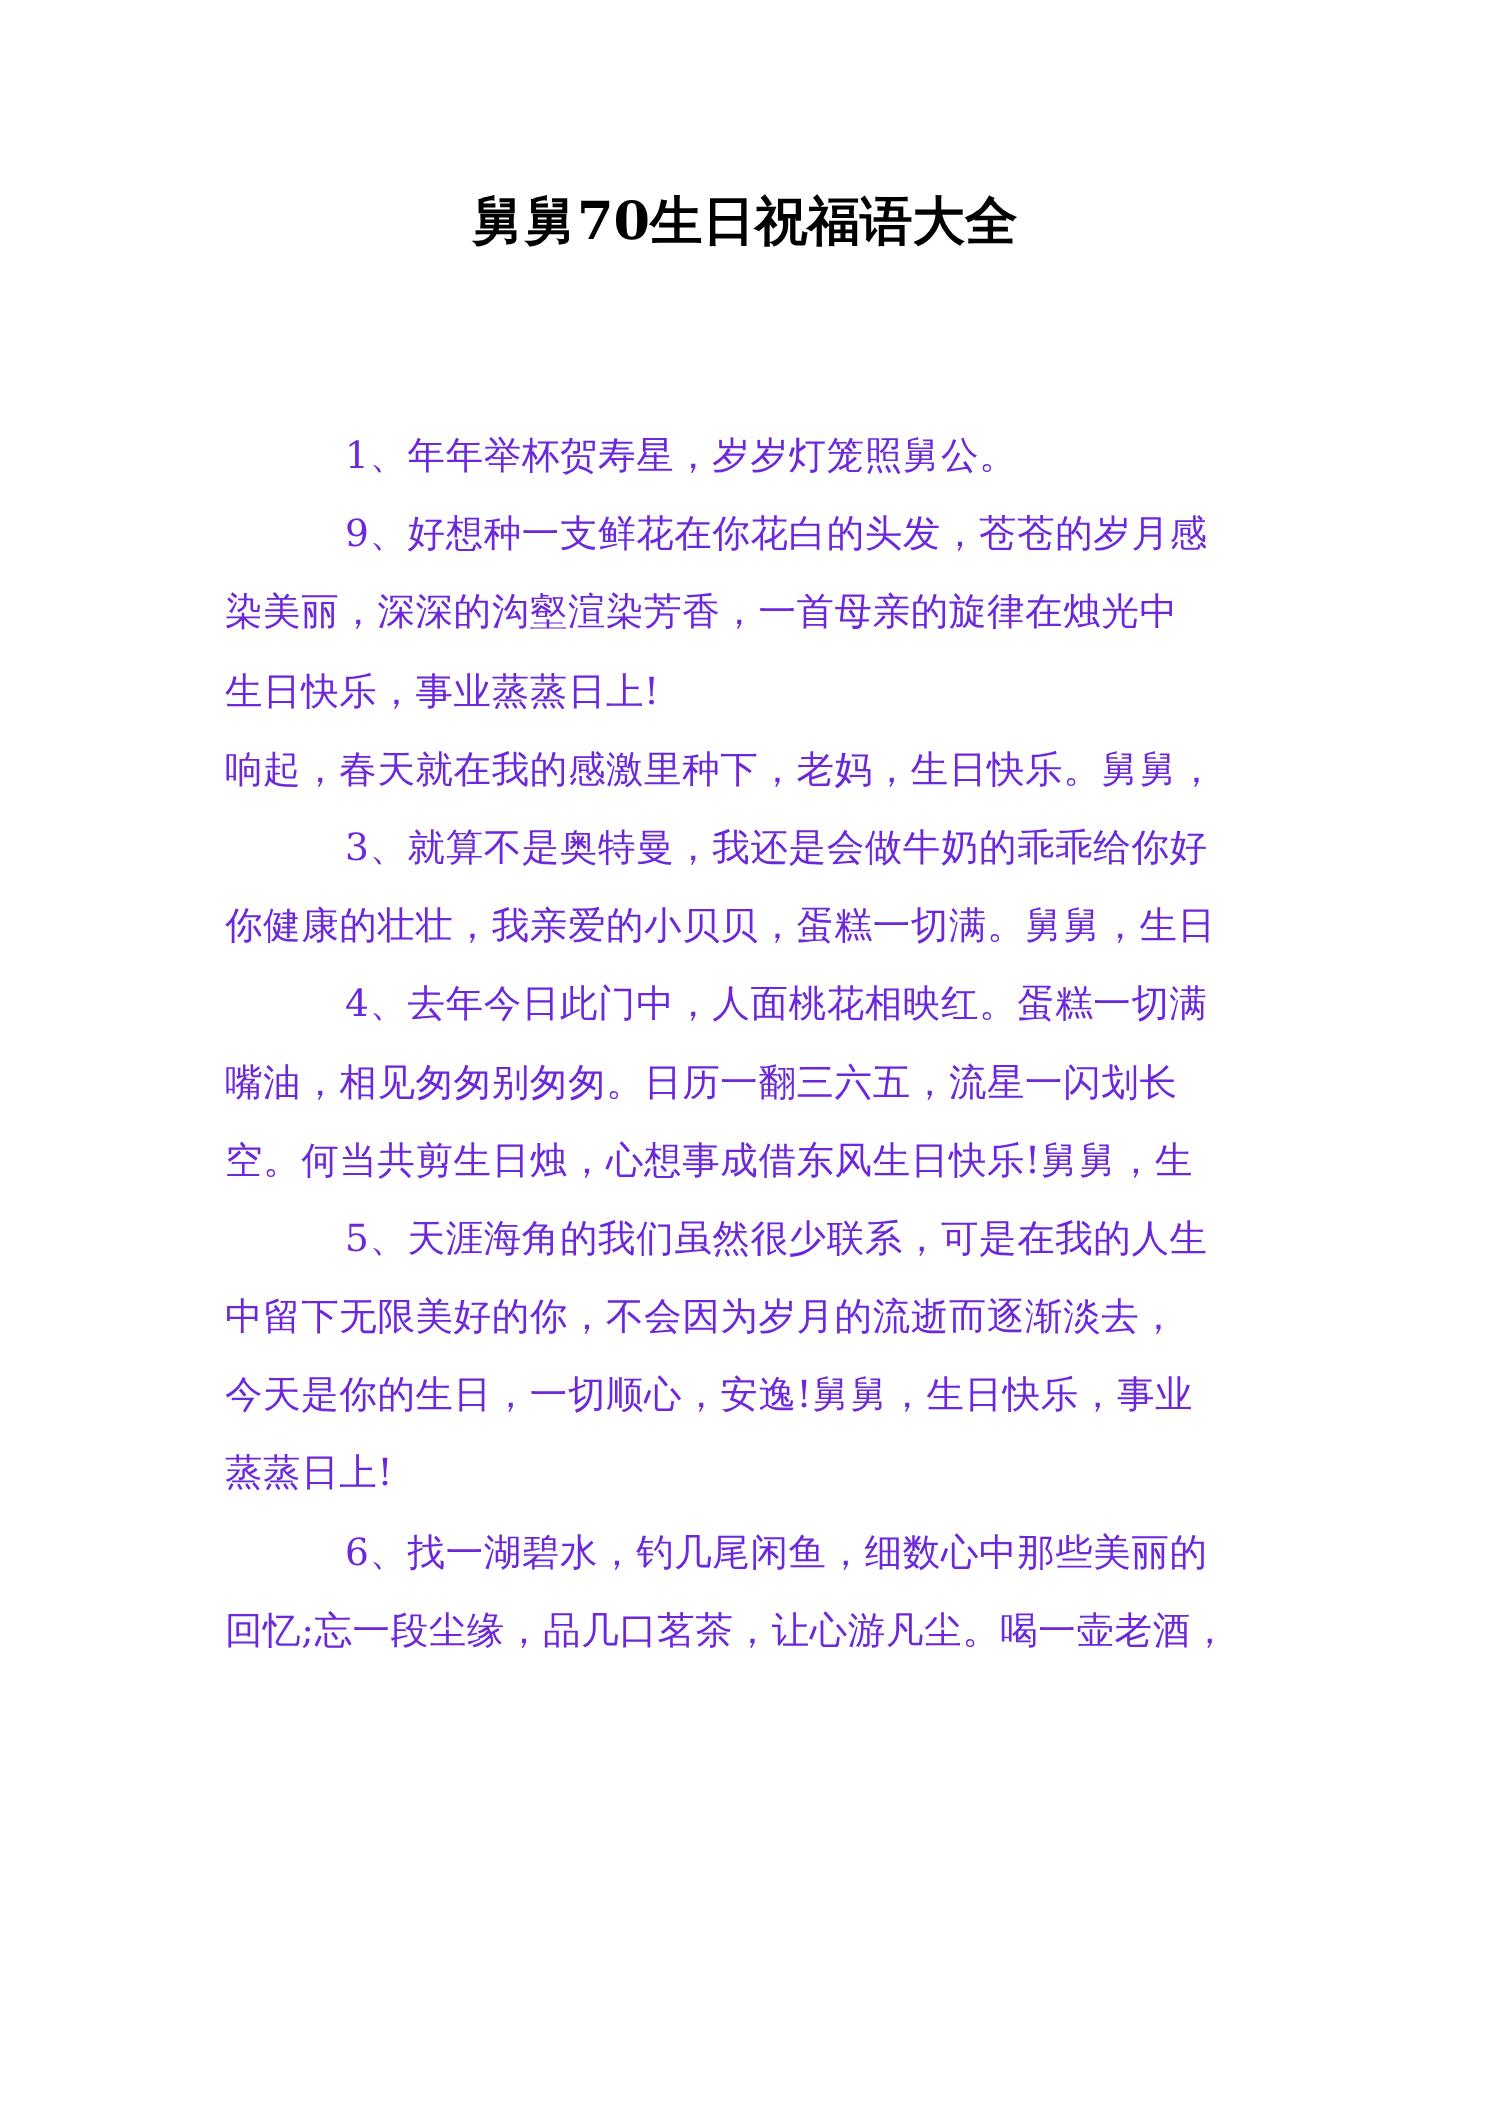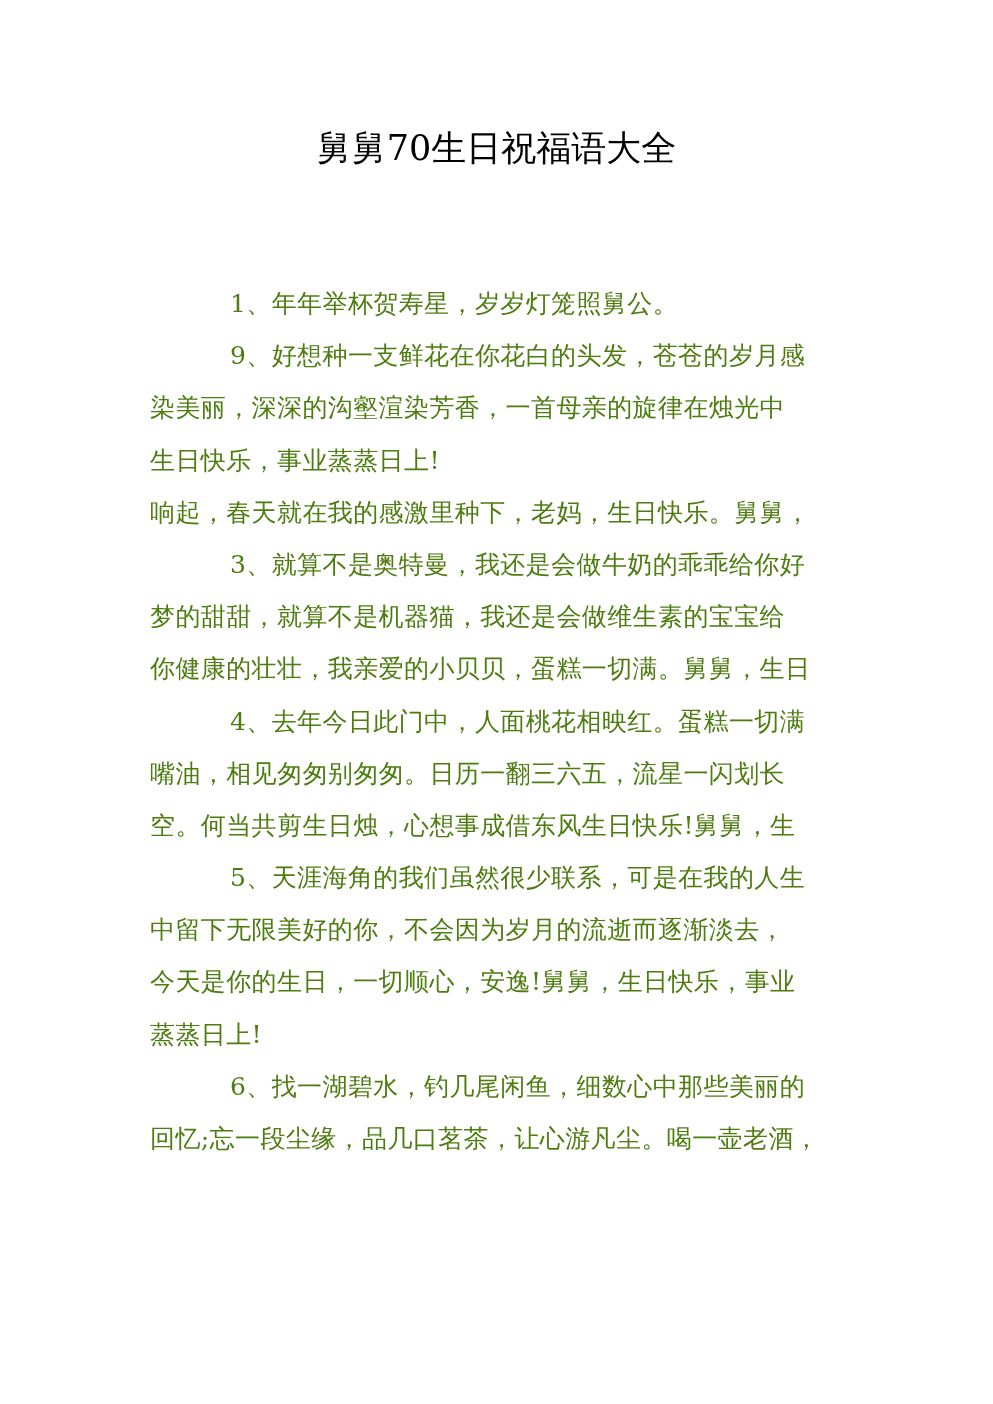--- a/index.html
+++ b/index.html
@@ -21,38 +21,38 @@
       width: 993px; height: 1404px;
       background: #ffffff;
     }
     .title {
       position: absolute;
       left: 0;
       top: 124px;
       width: 993px;
       text-align: center;
       font-size: 35px;
-      font-weight: normal;
+      font-weight: bold;
       line-height: 48px;
       letter-spacing: 0px;
       color: #000000;
       white-space: nowrap;
     }
     .body {
       position: absolute;
       left: 150px;
       top: 282px;
       width: 700px;
     }
     .line {
       height: 52.2px;
       line-height: 44px;
       font-size: 25px;
       white-space: nowrap;
-      color: #4d7c0f;
+      color: #6d28d9;
       letter-spacing: 0.4px;
     }
     .line.indent {
       padding-left: 80px;
     }
   </style>
 </head>
 <body>
 
 <div class="page">
@@ -66,21 +66,20 @@
 
     <div class="para">
       <div class="line indent">9、好想种一支鲜花在你花白的头发，苍苍的岁月感</div>
       <div class="line">染美丽，深深的沟壑渲染芳香，一首母亲的旋律在烛光中</div>
       <div class="line">生日快乐，事业蒸蒸日上!</div>
       <div class="line">响起，春天就在我的感激里种下，老妈，生日快乐。舅舅，</div>
     </div>
 
     <div class="para">
       <div class="line indent">3、就算不是奥特曼，我还是会做牛奶的乖乖给你好</div>
-      <div class="line">梦的甜甜，就算不是机器猫，我还是会做维生素的宝宝给</div>
       <div class="line">你健康的壮壮，我亲爱的小贝贝，蛋糕一切满。舅舅，生日</div>
     </div>
 
     <div class="para">
       <div class="line indent">4、去年今日此门中，人面桃花相映红。蛋糕一切满</div>
       <div class="line">嘴油，相见匆匆别匆匆。日历一翻三六五，流星一闪划长</div>
       <div class="line">空。何当共剪生日烛，心想事成借东风生日快乐!舅舅，生</div>
     </div>
 
     <div class="para">

